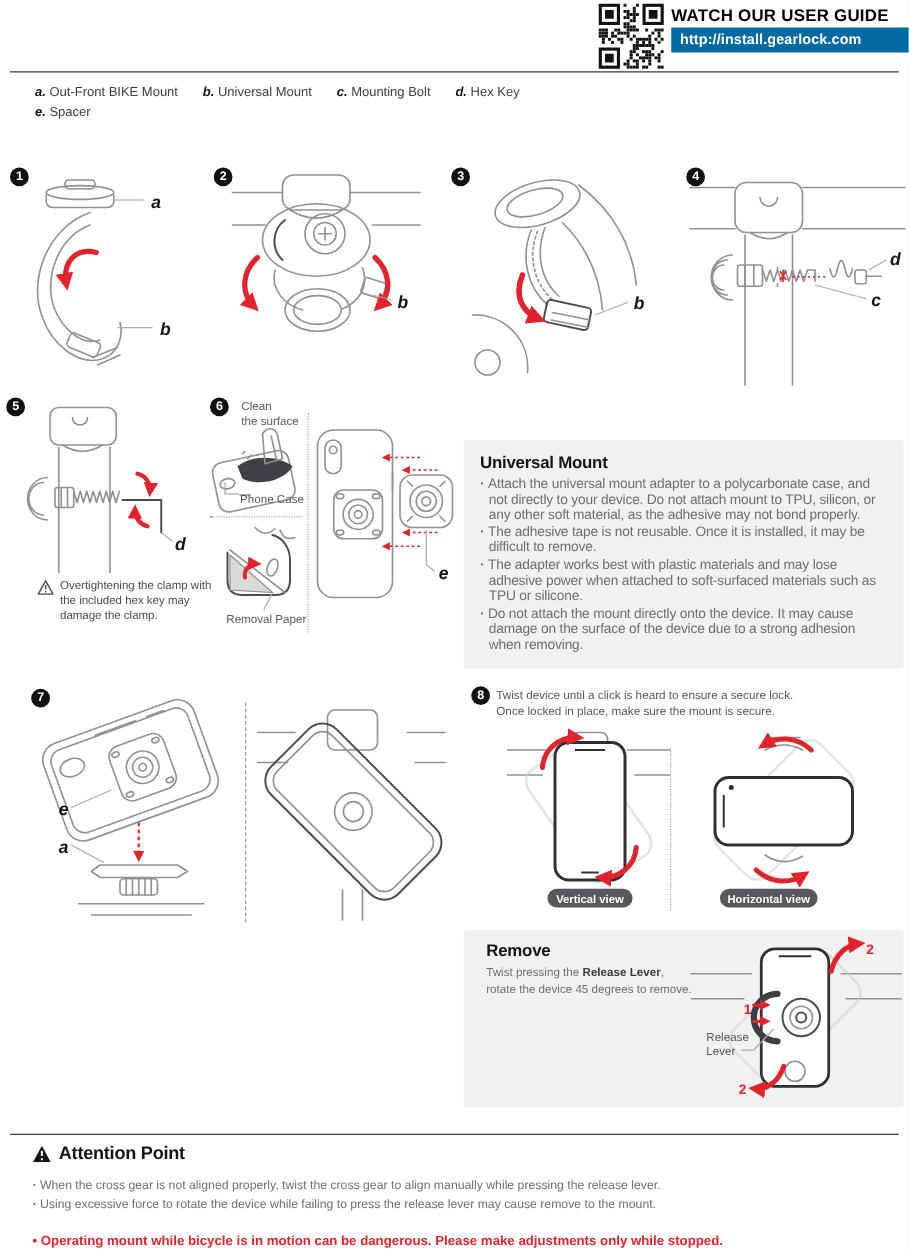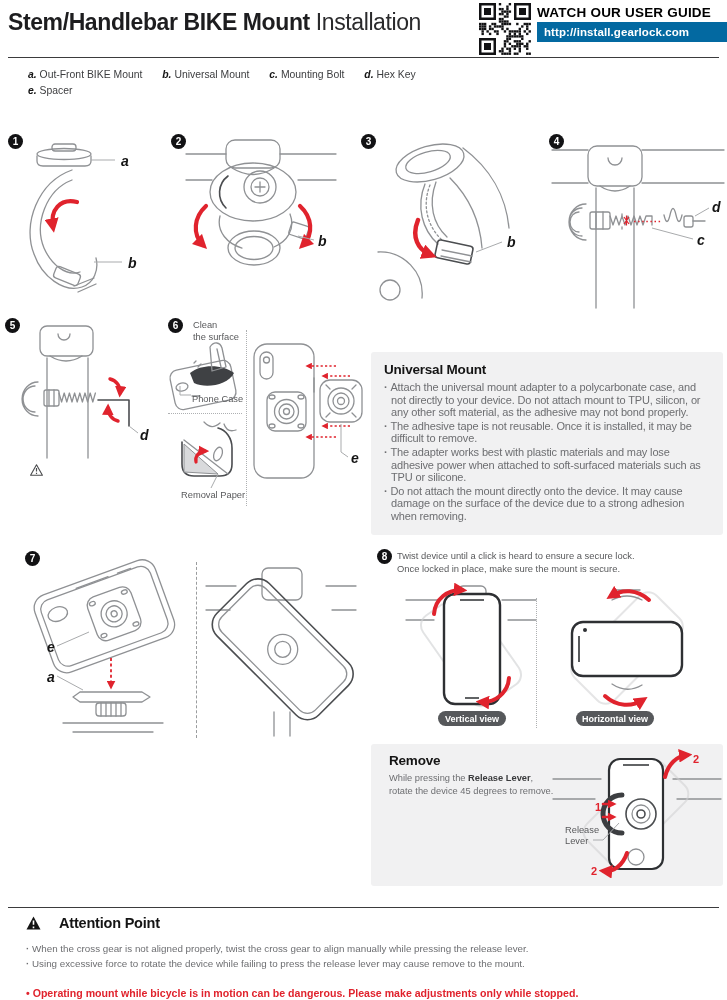--- a/index.html
+++ b/index.html
@@ -52,21 +52,21 @@
 
   
   .pill{background:var(--pill-gray);color:#fff;font-size:9px;font-weight:700;border-radius:9px;
         display:flex;align-items:center;justify-content:center;height:15px;}
 
   
   .rm-line{font-size:9.3px;color:var(--body-gray);line-height:12.5px;}
   .rm-line b{color:#3a3b3d;}
 
   
-  .att-head{display:flex;align-items:center;gap:18px;font-size:14.5px;font-weight:700;color:#141414;letter-spacing:-0.2px;}
+  .att-head{display:flex;align-items:center;gap:6px;font-size:14.5px;font-weight:700;color:#141414;letter-spacing:-0.2px;}
   .att-list{list-style:none;}
   .att-list li{font-size:9.8px;color:var(--body-gray);line-height:15.4px;padding-left:8px;text-indent:-8px;}
   .att-list li::before{content:"· ";font-weight:700;}
   .att-warn{font-size:10.6px;font-weight:700;color:var(--accent-red);line-height:16px;padding-left:8px;text-indent:-8px;}
   .att-warn::before{content:"• ";}
 
   
   svg{overflow:visible;}
   .s{stroke:var(--line-gray);fill:none;stroke-width:1.3;stroke-linecap:round;stroke-linejoin:round;}
   .sd{stroke:#4b4d50;fill:none;stroke-width:1.6;stroke-linecap:round;stroke-linejoin:round;}
@@ -88,23 +88,20 @@
       <path d="M0,0 L10,5 L0,10 z" fill="#e0232d"></path>
     </marker>
     <marker id="ahs" viewBox="0 0 10 10" refX="6" refY="5" markerWidth="5" markerHeight="5" orient="auto-start-reverse">
       <path d="M0,0 L10,5 L0,10 z" fill="#e0232d"></path>
     </marker>
   </defs>
 </svg>
 
 <div id="page">
 
-  <div class="abs title">
-    <b>Stem/Handlebar BIKE Mount</b><span class="lt"> Installation</span>
-  </div>
 
   <svg class="abs" style="left:479px;top:3px" width="52" height="52" viewBox="0 0 52 52">
     <g fill="#121214">
       <g id="qr-mods">
           <rect x="19.81" y="0.00" width="2.38" height="2.38"></rect>
           <rect x="29.71" y="0.00" width="2.38" height="2.38"></rect>
           <rect x="27.24" y="2.48" width="2.38" height="2.38"></rect>
           <rect x="19.81" y="4.95" width="2.38" height="2.38"></rect>
           <rect x="22.29" y="4.95" width="2.38" height="2.38"></rect>
           <rect x="27.24" y="4.95" width="2.38" height="2.38"></rect>
@@ -344,20 +341,21 @@
     <path d="M86,74 H117 V100" class="sd" stroke-width="4.6"></path>
     <path d="M117,100 L126,107" class="ldr"></path>
     <text x="128" y="114" class="co">d</text>
   </svg>
 
   <div class="abs warn-note" style="left:30px;top:463px">
     <svg width="13" height="12" viewBox="0 0 14 13" style="flex:none;margin-top:1px">
       <path d="M7,0.8 L13.4,12.2 H0.6 Z" fill="none" stroke="#4b4c4e" stroke-width="1.2" stroke-linejoin="round"></path>
       <path d="M7,4.4 v3.6 M7,9.6 v1.2" stroke="#4b4c4e" stroke-width="1.3"></path>
     </svg>
+    <span>Overtightening the clamp with the included hex key may damage the clamp.</span>
   </div>
 
   <div class="abs figtext" style="left:193px;top:320px">
     <div>Clean</div>
     <div>the surface</div>
   </div>
 
   <svg class="abs" style="left:170px;top:341px" width="72" height="68" viewBox="0 0 72 68">
     <rect x="2" y="24" width="62" height="40" rx="8" transform="rotate(-12 33 44)" class="s"></rect>
     <ellipse cx="12" cy="46" rx="6" ry="4" transform="rotate(-12 12 46)" class="s"></ellipse>
@@ -498,21 +496,21 @@
     <circle cx="33" cy="46" r="2" fill="#2e3033"></circle>
     <path d="M60,100 q15,10 30,1" class="s"></path>
     <path d="M97,16 C85,5 70,5 59,12" class="ra" stroke-width="4" marker-end="url(#ah)"></path>
     <path d="M53,112 C65,123 80,123 91,116" class="ra" stroke-width="4" marker-end="url(#ah)"></path>
   </svg>
   <div class="abs pill" style="left:576px;top:711px;width:78px">Horizontal view</div>
 
   <div class="abs panel" style="left:371px;top:744px;width:352px;height:142px">
     <h3 class="abs" style="left:18px;top:9px">Remove</h3>
     <div class="abs rm-line" style="left:18px;top:28px;width:180px">
-      <span>While pressing the </span><b>Release Lever</b><span>,</span><br>
+      <span>Twist pressing the </span><b>Release Lever</b><span>,</span><br>
       <span>rotate the device 45 degrees to remove.</span>
     </div>
 
     <svg class="abs" style="left:182px;top:5px" width="168" height="132" viewBox="0 0 168 132">
       <path d="M0,30 H48 M120,30 H168 M0,50 H42 M124,50 H168" class="s"></path>
       <g transform="rotate(45 83 64)" opacity="0.55">
         <rect x="56" y="10" width="54" height="108" rx="12" class="sl" stroke-width="2"></rect>
       </g>
       <rect x="56" y="10" width="54" height="110" rx="11" fill="#fff" stroke="#2e3033" stroke-width="2.2"></rect>
       <path d="M70,16 h26" stroke="#2e3033" stroke-width="1.5" fill="none"></path>

